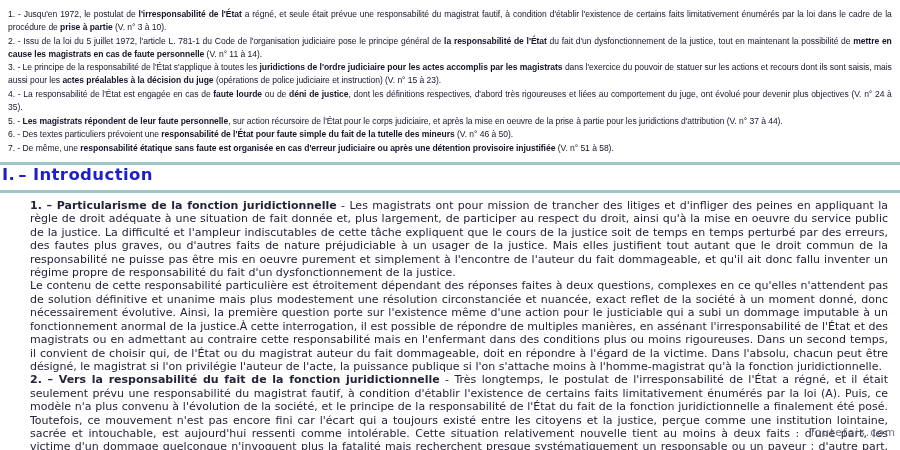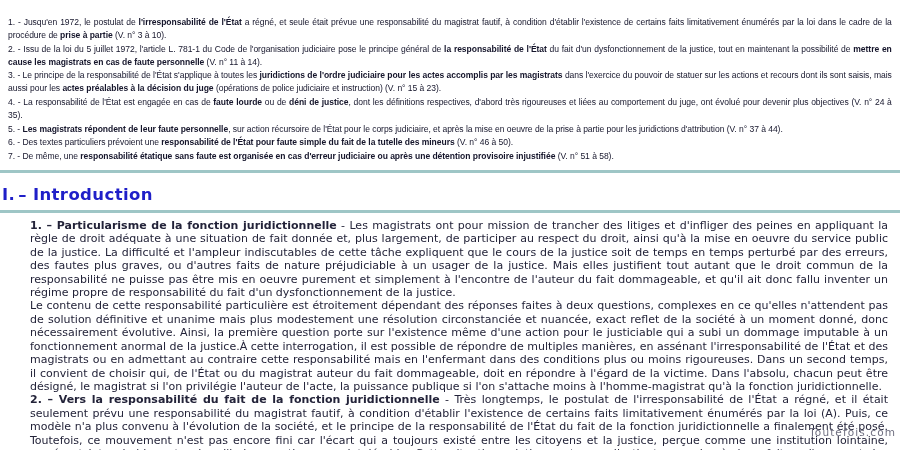--- a/index.html
+++ b/index.html
@@ -11,21 +11,21 @@
     width: 900px;
     height: 450px;
     overflow: hidden;
     font-family: "DejaVu Sans", "Liberation Sans", sans-serif;
     color: #1b1b2e;
     position: relative;
   }
 
   
   #summary-block {
-    padding: 16px 8px 0 8px;
+    padding: 8px 8px 0 8px;
   }
   .summary-item {
     font-family: "Liberation Sans", "DejaVu Sans", sans-serif;
     font-size: 9.2px;
     line-height: 13.1px;
     text-align: justify;
     color: #15152b;
     margin: 0 0 0.5px 0;
     transform: scaleX(0.93);
     transform-origin: left top;
@@ -44,21 +44,21 @@
   #rule-top { margin: 7px 0 0 0; }
   #rule-bottom { margin: 0 0 0 0; }
 
   
   #section-heading {
     font-family: "DejaVu Sans", "Liberation Sans", sans-serif;
     font-size: 16.5px;
     font-weight: 700;
     color: #1f1fc8;
     letter-spacing: 0.4px;
-    padding: 12px 0 6px 2px;
+    padding: 0 0 6px 2px;
     margin: 0;
   }
   #section-heading .num { margin-right: 2px; }
   #section-heading .dash { margin: 0 6px 0 1px; }
 
   
   #body-block {
     padding: 6px 12px 0 30px;
   }
   .body-para {

